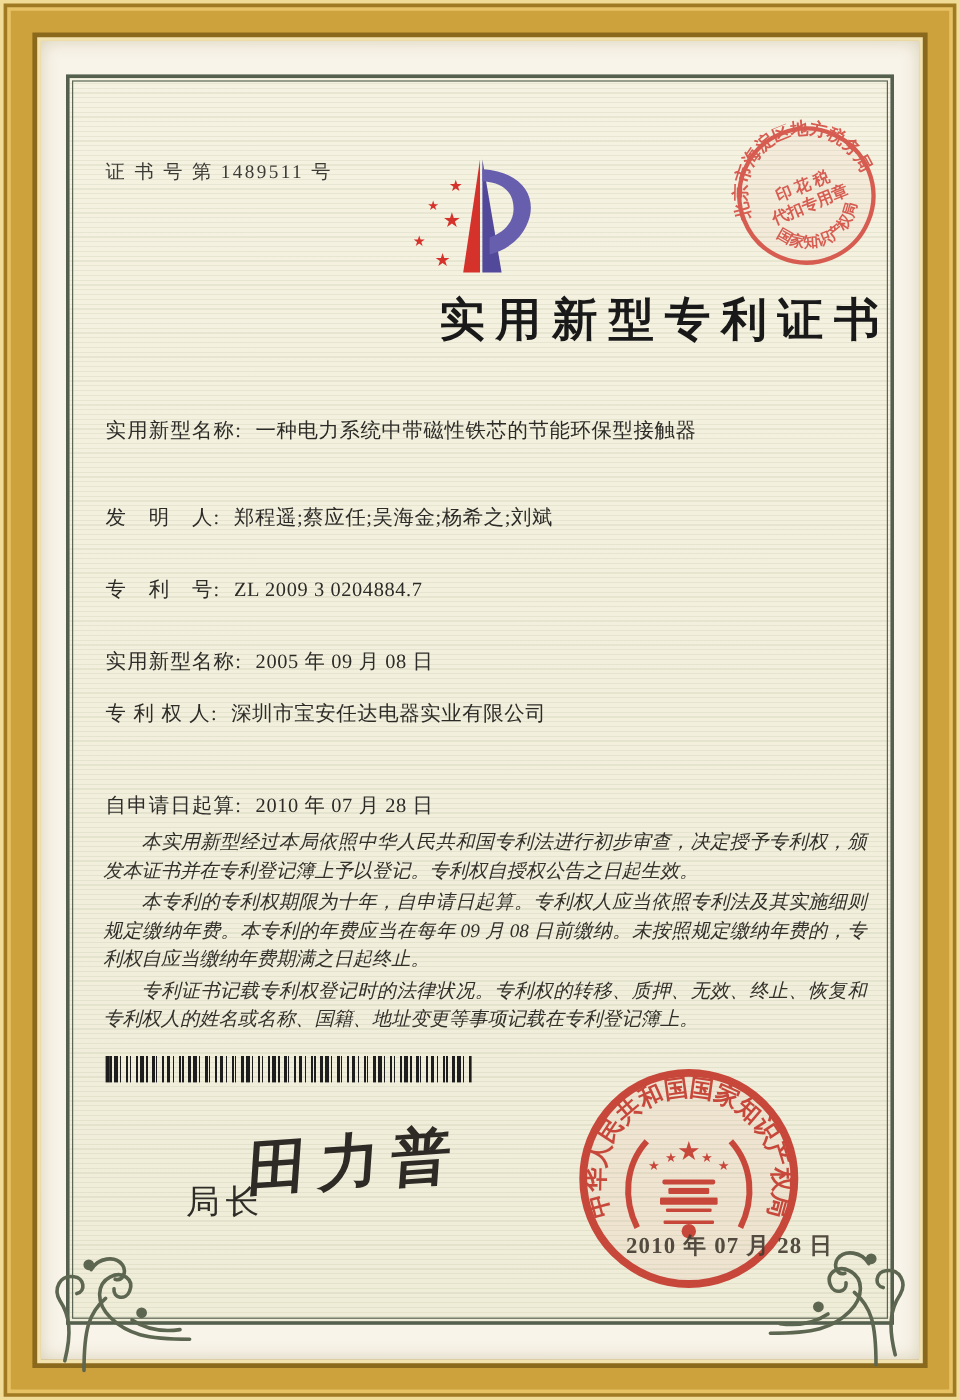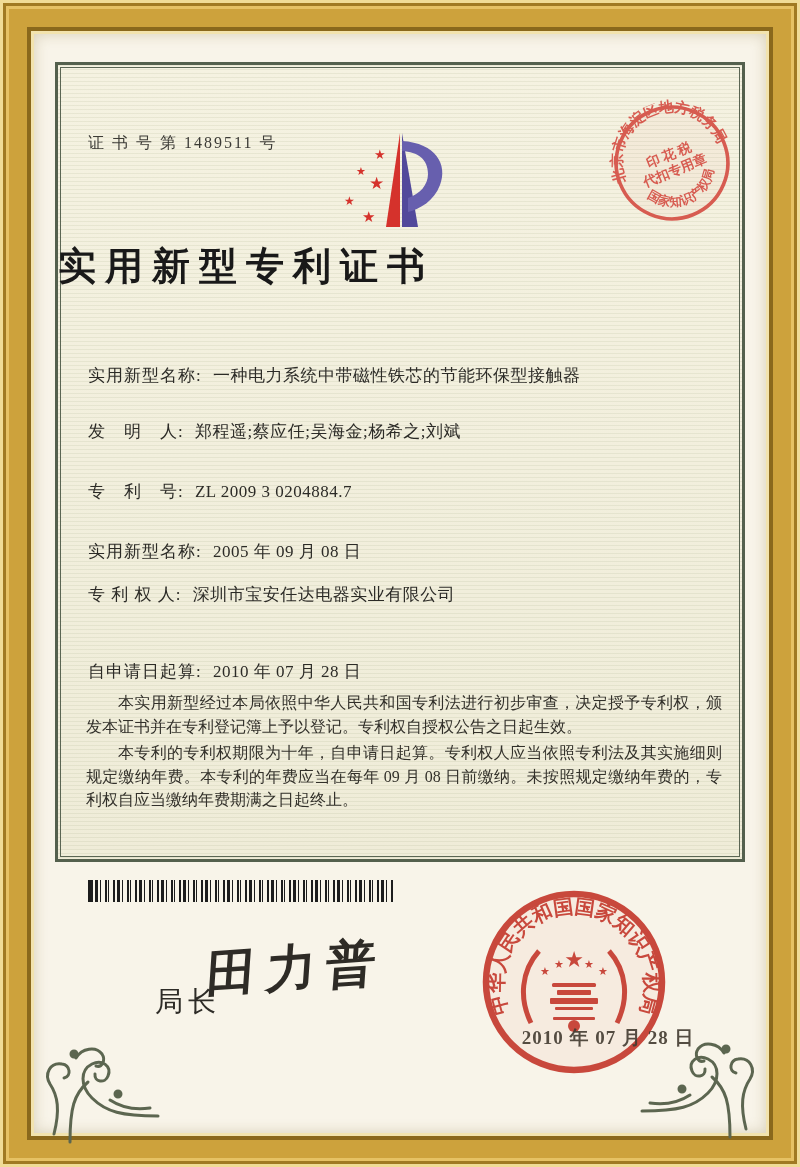--- a/index.html
+++ b/index.html
@@ -23,21 +23,21 @@
       inset 0 0 0 34px #f2e3ae;
   }
   .mat{
     position:absolute;inset:34px;
     background:#f8f4e9;
     box-shadow:inset 0 0 14px rgba(120,95,30,.25);
   }
 
   
   .paper{
-    position:absolute;left:55px;top:62px;width:690px;height:800px;
+    position:absolute;left:55px;top:62px;width:690px;height:1042px;
     box-sizing:border-box;border:3px solid #54604d;
     background:
       repeating-linear-gradient(180deg, rgba(150,160,120,.14) 0 1px, rgba(0,0,0,0) 1px 4px),
       linear-gradient(180deg,#f5f2e1 0%,#f2efdd 50%,#efecd8 100%);
   }
   .paper-inner-border{
     position:absolute;inset:2px;border:1px solid #5a6553;pointer-events:none;
   }
 
   .cert-no{
@@ -49,32 +49,32 @@
   .logo{position:absolute;left:278px;top:62px;width:130px;height:108px;}
 
   
   .tax-stamp{
     position:absolute;left:552px;top:36px;width:124px;height:124px;
     transform:rotate(-22deg);opacity:.88;
   }
 
   .cert-title{
     position:absolute;left:0;top:176px;width:100%;
-    text-align:left;font-size:38px;font-weight:bold;color:#191919;
+    text-align:right;font-size:38px;font-weight:bold;color:#191919;
     letter-spacing:9px;
   }
 
   .fields{position:absolute;left:30px;top:0;width:640px;}
   .field-row{position:absolute;left:0;white-space:nowrap;font-size:17px;color:#2c2b27;}
   .field-row .f-label{letter-spacing:1px;}
   .field-row .f-value{margin-left:7px;letter-spacing:.5px;}
 
   .paragraphs{
     position:absolute;left:28px;top:626px;width:636px;
-    font-size:16px;line-height:23.5px;color:#32302a;text-align:justify;
+    font-size:16px;line-height:23.5px;color:#32302a;text-align:justify;font-style:italic;
   }
   .paragraphs p{margin:0 0 3px 0;text-indent:2em;}
 
   .barcode{
     position:absolute;left:30px;top:815px;width:302px;height:22px;
     border-left:3px solid #1c1c1c;
     background:repeating-linear-gradient(90deg,
       #1d1d1d 0 2px,  rgba(0,0,0,0) 2px 4px,
       #1d1d1d 4px 7px, rgba(0,0,0,0) 7px 9px,
       #1d1d1d 9px 10px, rgba(0,0,0,0) 10px 14px,
@@ -147,21 +147,21 @@
       <text font-size="12" fill="#d4483e" font-weight="bold">
         <textPath href="#taxBottom" startOffset="50%" text-anchor="middle">国家知识产权局</textPath>
       </text>
       <text x="60" y="56" font-size="13" fill="#d4483e" font-weight="bold" text-anchor="middle">印 花 税</text>
       <text x="60" y="72" font-size="13" fill="#d4483e" font-weight="bold" text-anchor="middle">代扣专用章</text>
     </svg>
 
     <div class="cert-title">实用新型专利证书</div>
 
     <div class="fields">
-      <div class="field-row" style="top:299px">
+      <div class="field-row" style="top:282px">
         <span class="f-label">实用新型名称:</span>
         <span class="f-value">一种电力系统中带磁性铁芯的节能环保型接触器</span>
       </div>
       <div class="field-row" style="top:355px">
         <span class="f-label">发　明　人:</span>
         <span class="f-value">郑程遥;蔡应任;吴海金;杨希之;刘斌</span>
       </div>
       <div class="field-row" style="top:415px">
         <span class="f-label">专　利　号:</span>
         <span class="f-value">ZL 2009 3 0204884.7</span>
@@ -176,20 +176,21 @@
       </div>
       <div class="field-row" style="top:595px">
         <span class="f-label">自申请日起算:</span>
         <span class="f-value">2010 年 07 月 28 日</span>
       </div>
     </div>
 
     <div class="paragraphs">
       <p>本实用新型经过本局依照中华人民共和国专利法进行初步审查，决定授予专利权，颁发本证书并在专利登记簿上予以登记。专利权自授权公告之日起生效。</p>
       <p>本专利的专利权期限为十年，自申请日起算。专利权人应当依照专利法及其实施细则规定缴纳年费。本专利的年费应当在每年 09 月 08 日前缴纳。未按照规定缴纳年费的，专利权自应当缴纳年费期满之日起终止。</p>
+      <p>专利证书记载专利权登记时的法律状况。专利权的转移、质押、无效、终止、恢复和专利权人的姓名或名称、国籍、地址变更等事项记载在专利登记簿上。</p>
     </div>
 
     <div class="barcode"></div>
 
     <div class="signer-title">局长</div>
     <div class="signature">田力普</div>
 
     <svg class="official-seal" viewBox="0 0 190 190">
       <defs>
         <path id="sealRing" d="M 30,126 A 71 71 0 1 1 160,126"></path>

